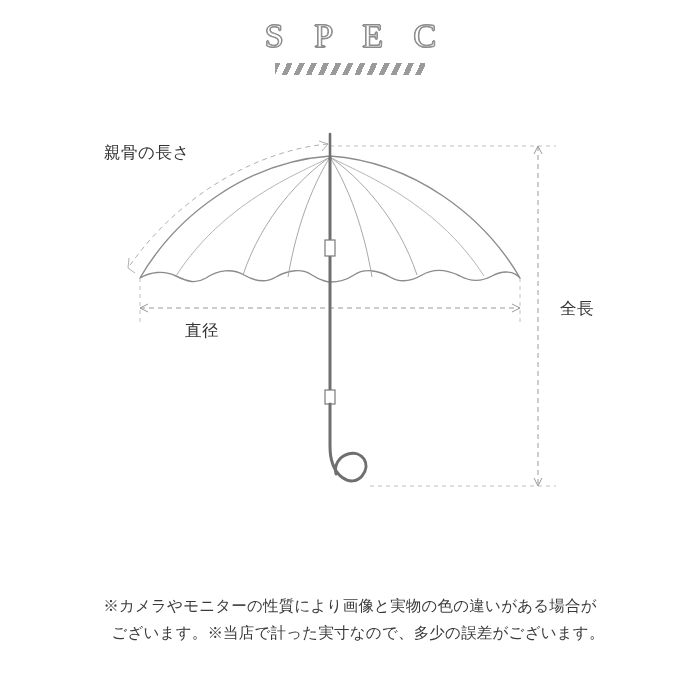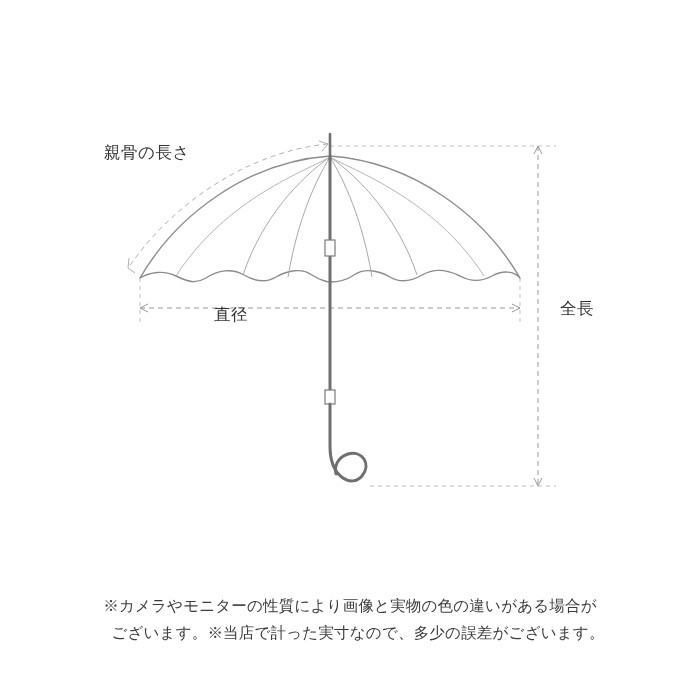--- a/index.html
+++ b/index.html
@@ -66,21 +66,21 @@
 
   .diag-label {
     position: absolute;
     font-family: Liberation Mono, monospace;
     font-size: 16.5px;
     color: #333333;
     white-space: nowrap;
     letter-spacing: 0.5px;
   }
   #label-rib    { left: 104px; top: 44px; }
-  #label-diam   { left: 185px; top: 206px; margin-left: 29px; }
+  #label-diam   { left: 185px; top: 222px; }
   #label-length { left: 560px; top: 200px; }
 
   
   #spec-values {
     position: absolute;
     left: 0;
     top: 531px;
     width: 700px;
     text-align: center;
     font-size: 17px;
@@ -102,20 +102,24 @@
     letter-spacing: 0.2px;
   }
   #note .line { display: block; }
   #note .line2 { padding-left: 16px; }
 </style>
 </head>
 <body>
 
 <div id="page">
 
+  <div id="title-block">
+    <h1 id="spec-title">S P E C</h1>
+    <div id="title-stripes"></div>
+  </div>
 
   <div id="diagram">
 
     <svg width="700" height="420" viewBox="0 0 700 420" xmlns="http://www.w3.org/2000/svg">
 
       <g stroke="#c0c0c0" stroke-width="1" stroke-dasharray="4 4" fill="none">
 
         <line x1="330" y1="48" x2="556" y2="48"></line>
 
         <line x1="370" y1="388" x2="556" y2="388"></line>

